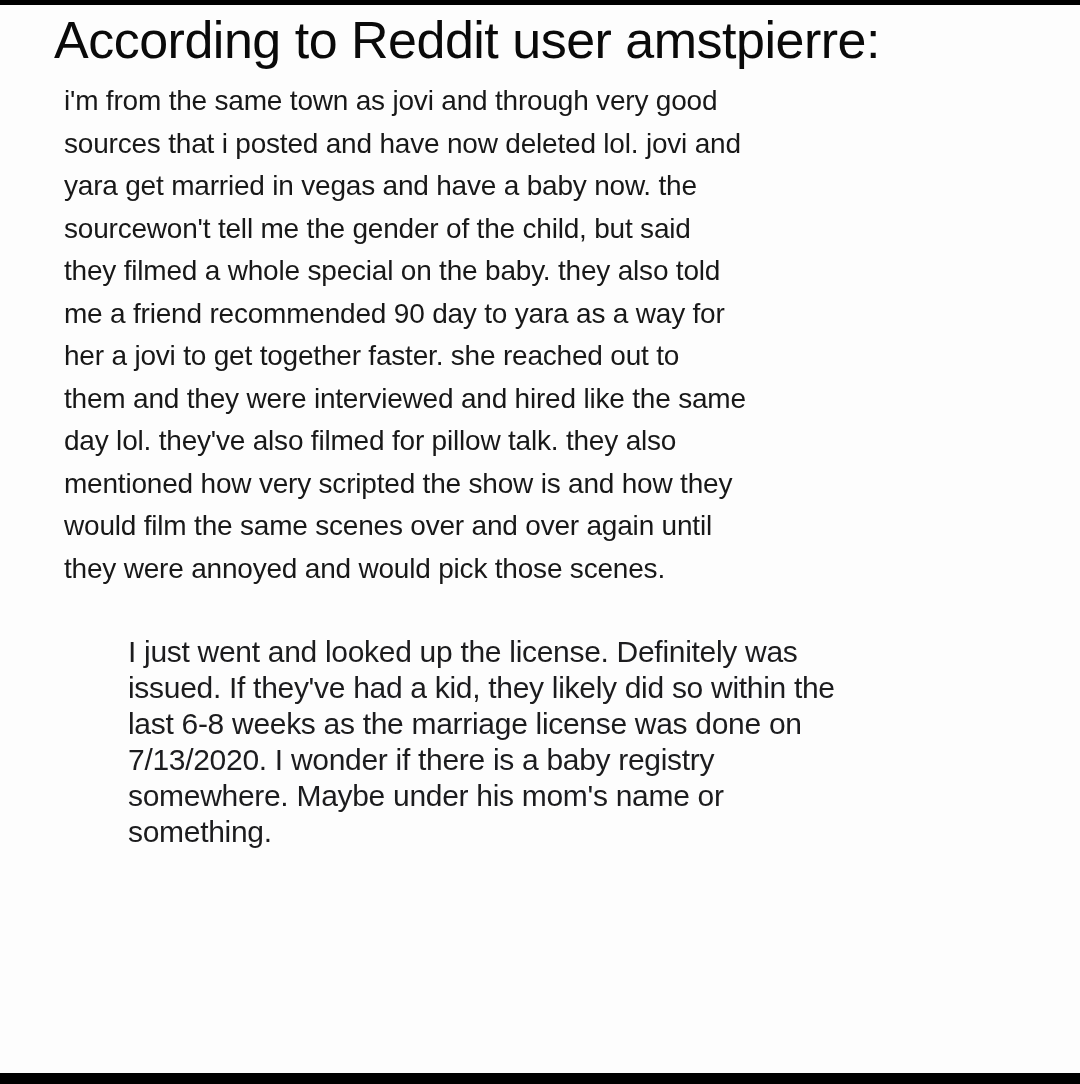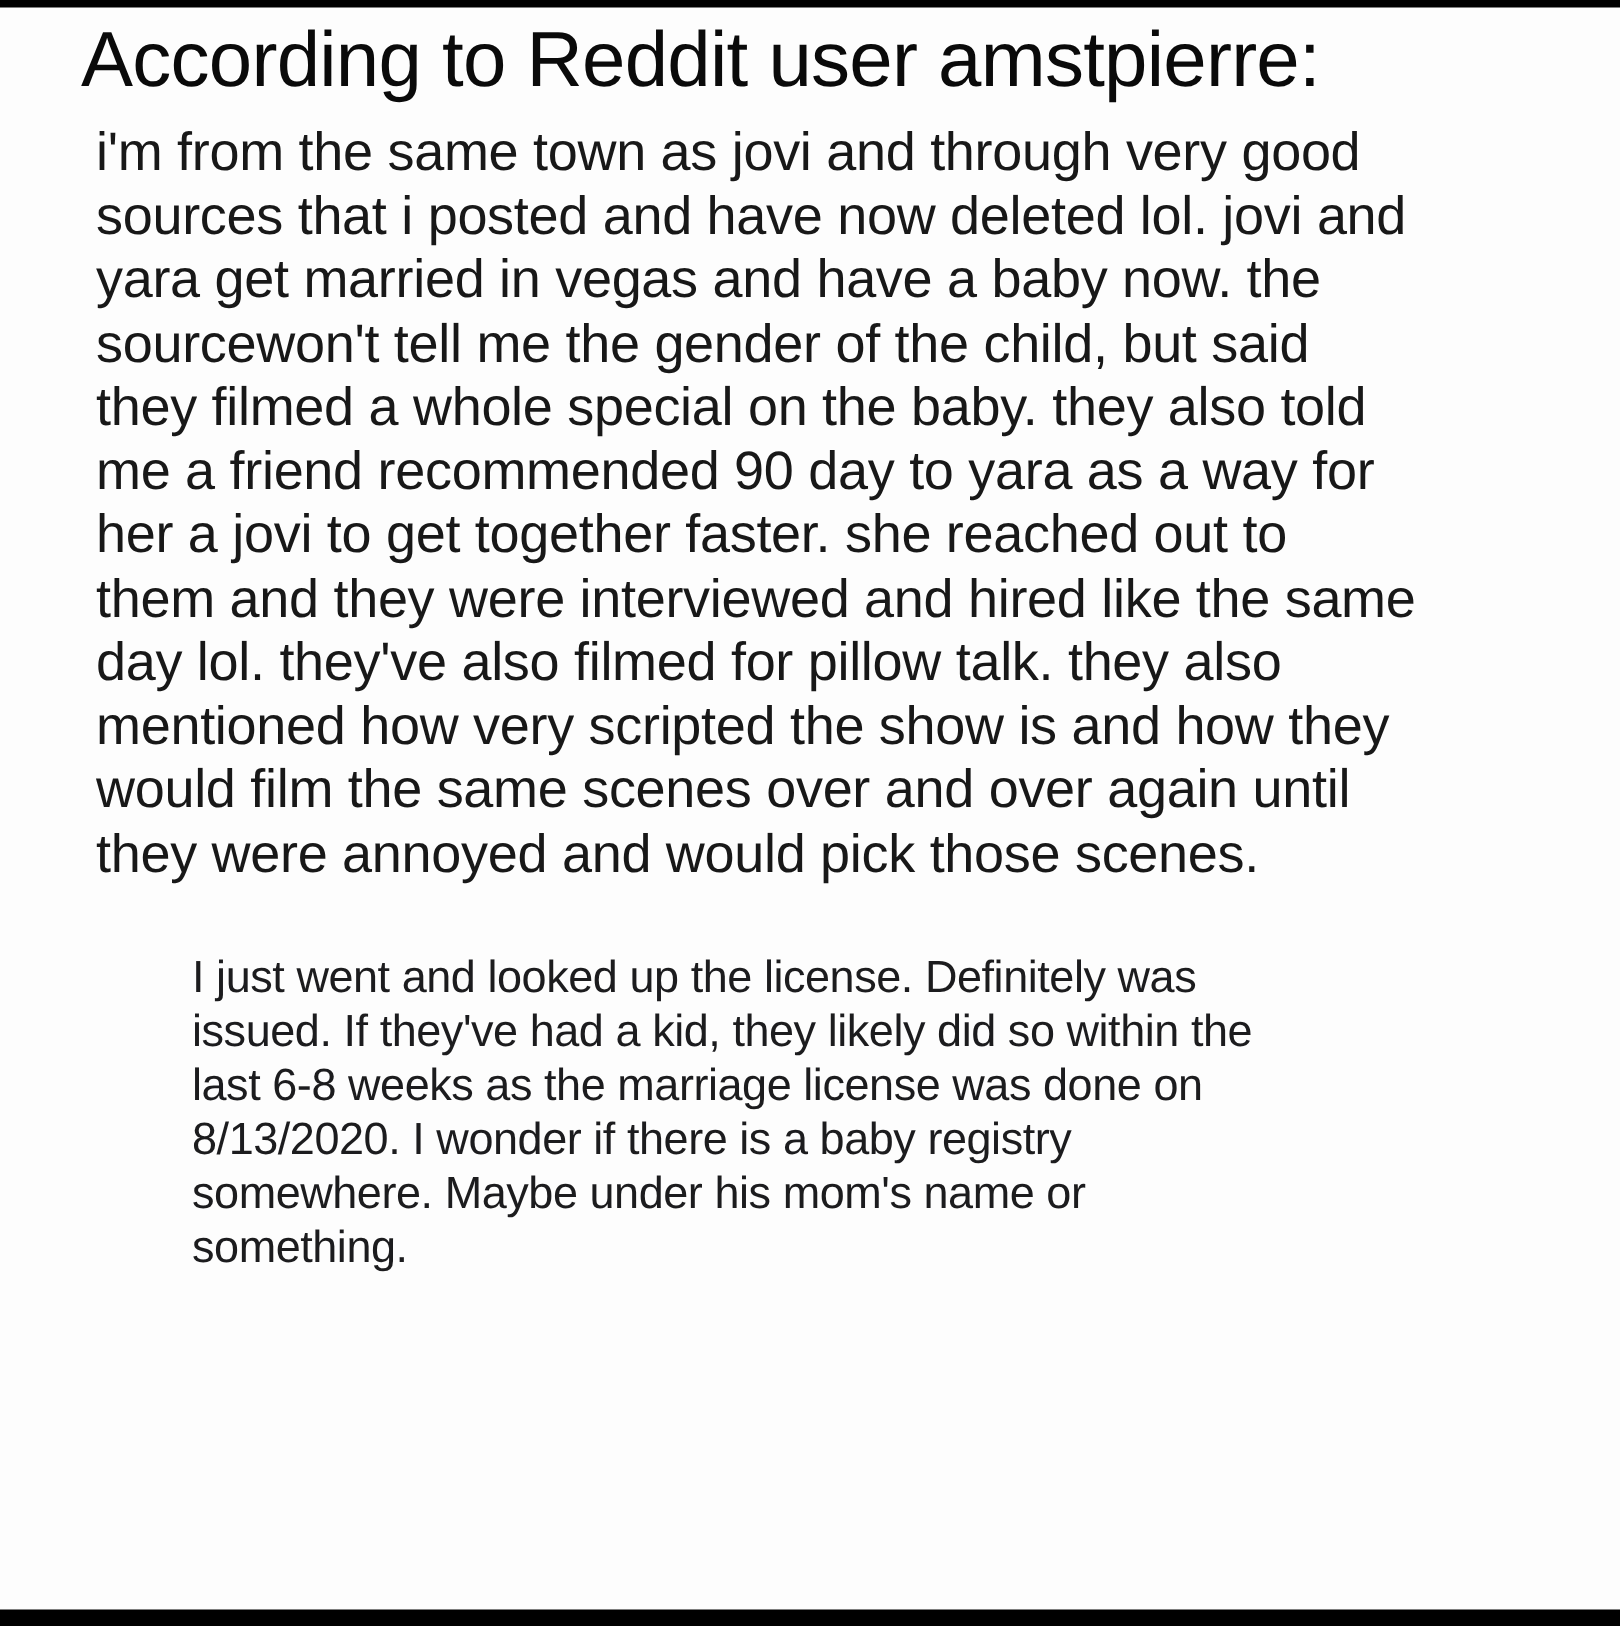--- a/index.html
+++ b/index.html
@@ -36,21 +36,21 @@
     letter-spacing: -0.5px;
     color: #0a0a0a;
     white-space: nowrap;
   }
 
   .post-body {
     position: absolute;
     top: 80px;
     left: 64px;
     width: 1012px;
-    font-size: 36px;
+    font-size: 28px;
     line-height: 42.5px;
     letter-spacing: -0.2px;
     color: #181818;
     white-space: pre-line;
   }
 
   .comment {
     position: absolute;
     top: 616px;
     left: 128px;
@@ -98,19 +98,19 @@
 them and they were interviewed and hired like the same
 day lol. they've also filmed for pillow talk. they also
 mentioned how very scripted the show is and how they
 would film the same scenes over and over again until
 they were annoyed and would pick those scenes.</div>
 
   <div class="comment">
     <div class="comment-para">I just went and looked up the license. Definitely was
 issued. If they've had a kid, they likely did so within the
 last 6-8 weeks as the marriage license was done on
-8/13/2020. I wonder if there is a baby registry
+7/13/2020. I wonder if there is a baby registry
 somewhere. Maybe under his mom's name or
 something.</div>
   </div>
 
   <div class="bar bottom"></div>
 </div>
 
 </body></html>

